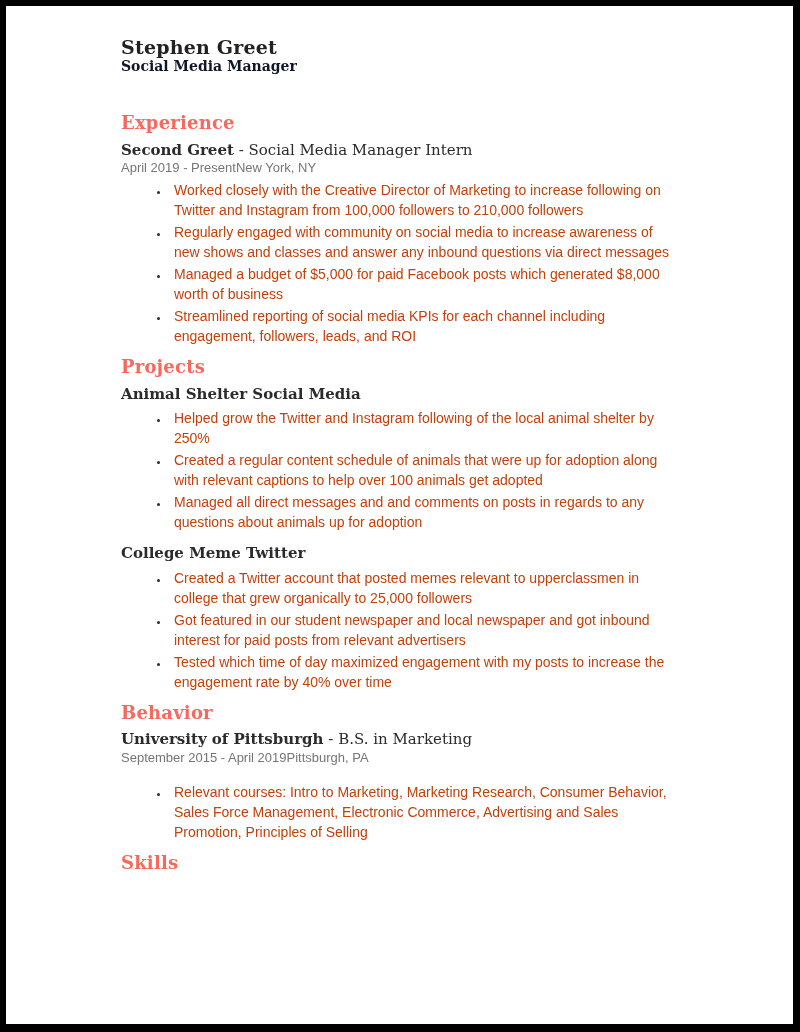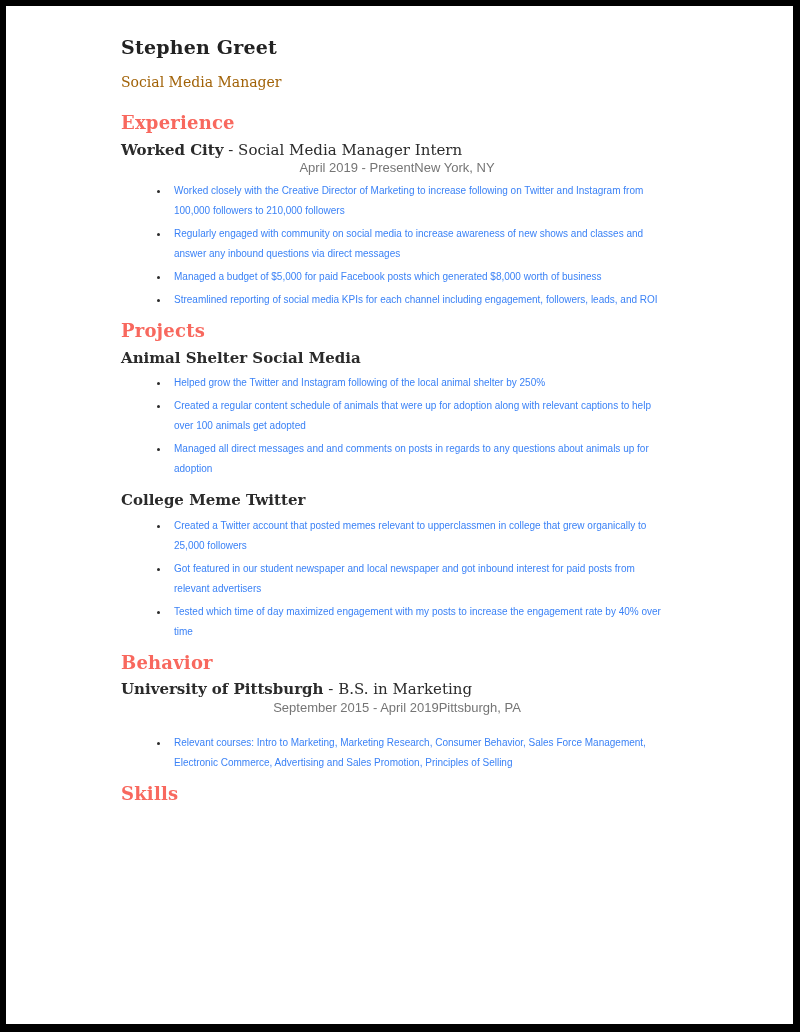--- a/index.html
+++ b/index.html
@@ -37,25 +37,24 @@
   .name {
     font-family: "DejaVu Serif", serif;
     font-weight: 700;
     font-size: 19px;
     line-height: 1.18;
     color: #222222;
     letter-spacing: 0.2px;
   }
   .job-title-head {
     font-family: "DejaVu Serif", serif;
-    font-weight: 400;
+    font-weight: 700;
     font-size: 14px;
     line-height: 1.25;
-    color: #a16207;
-    margin-top: 16px;
+    color: #0f172a;
   }
   .contact {
     text-align: right;
     font-size: 13px;
     line-height: 17px;
     color: #3c3c3c;
   }
   .contact .phone { font-weight: 700; color: #2b2b2b; }
   .contact a {
     color: #2e78c2;
@@ -78,42 +77,42 @@
     font-family: "DejaVu Serif", serif;
     font-size: 15px;
     line-height: 1.3;
     color: #2b2b2b;
     font-weight: 400;
   }
   .entry-title .strong { font-weight: 700; }
 
   .meta-row {
     display: flex;
-    justify-content: center;
+    justify-content: flex-start;
     font-size: 13px;
     line-height: 16px;
     color: #757575;
   }
   .meta-line {
     font-size: 13px;
     line-height: 16px;
     color: #757575;
   }
 
   ul.bullets {
     margin: 4px 0 10px 0;
     padding-left: 49px;
     list-style: disc outside;
   }
   ul.bullets li {
-    font-size: 10px;
+    font-size: 14px;
     line-height: 20px;
     margin-bottom: 2px;
     padding-left: 4px;
-    color: #3b82f6;
+    color: #c2410c;
   }
   ul.bullets li::marker { font-size: 11px; color: #2b2b2b; }
 
   ul.bullets.skills li { margin-bottom: 3px; }
 
   .project-item { margin-top: 0; }
   .project-item + .project-item { margin-top: 12px; }
 
   .edu-bullets { margin-top: 16px !important; }
 </style>
@@ -127,21 +126,21 @@
       <div class="name">Stephen Greet</div>
       <div class="job-title-head">Social Media Manager</div>
     </div>
   </div>
 
   <section>
     <h2 class="section-heading">Experience</h2>
 
     <div>
       <div class="entry-title">
-        <span class="strong">Worked City</span>
+        <span class="strong">Second Greet</span>
         <span>-</span>
         <span>Social Media Manager Intern</span>
       </div>
       <div class="meta-row">
         <span>April 2019 - Present</span>
         <span>New York, NY</span>
       </div>
       <ul class="bullets">
         <li>Worked closely with the Creative Director of Marketing to increase following on Twitter and Instagram from 100,000 followers to 210,000 followers</li>
         <li>Regularly engaged with community on social media to increase awareness of new shows and classes and answer any inbound questions via direct messages</li>

